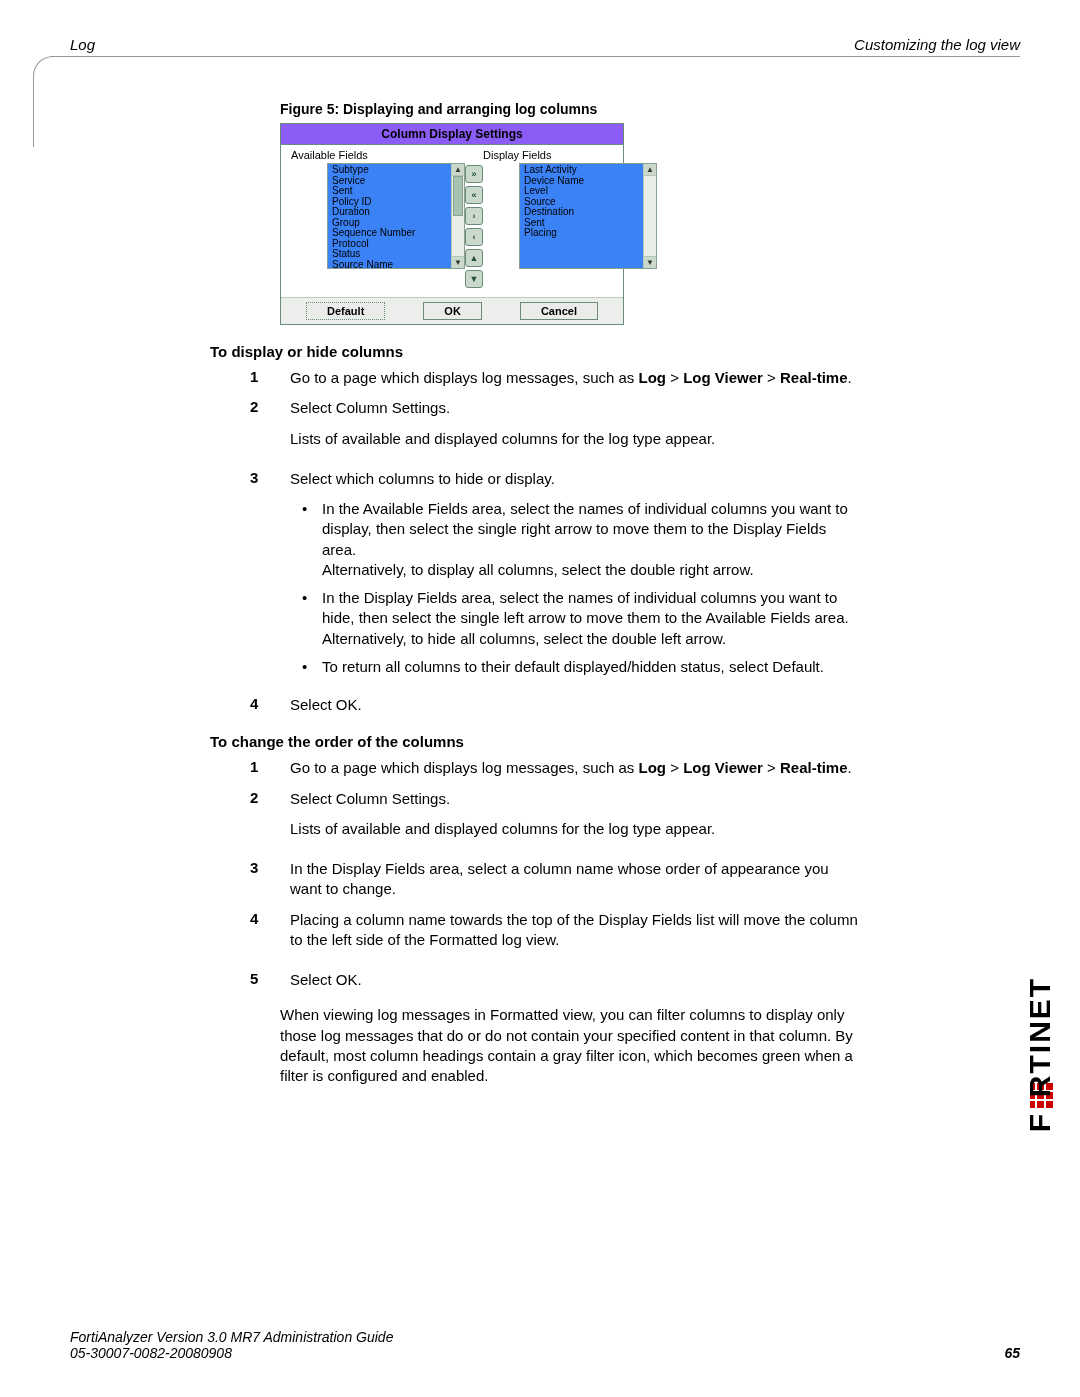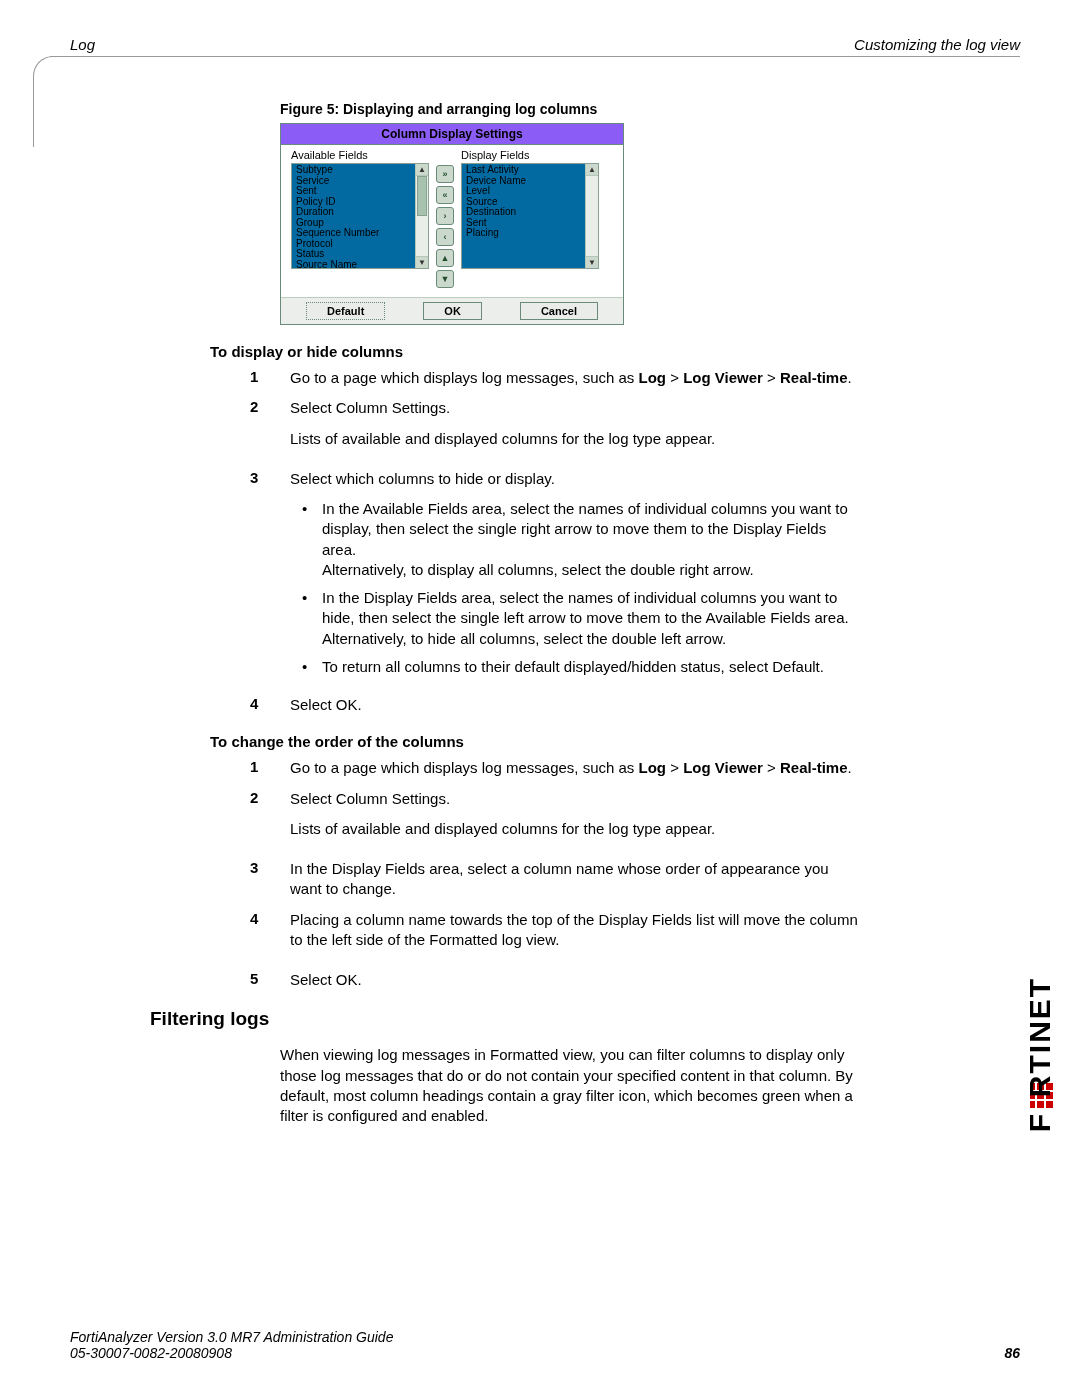--- a/index.html
+++ b/index.html
@@ -81,25 +81,26 @@
   .col {
     display: flex;
     flex-direction: column;
   }
   .col-label {
     font-size: 11px;
     margin-bottom: 2px;
   }
   .listbox {
     border: 1px solid #8aa090;
-    background: #0369a1;
+    background: #3b82f6;
     width: 136px;
     height: 104px;
     position: relative;
     display: flex;
+    margin-left: 36px;
   }
   .list-items {
     padding: 1px 4px;
     font-size: 10px;
     line-height: 1.05;
     flex: 1 1 auto;
     overflow: hidden;
   }
   .scrollbar {
     width: 12px;
@@ -368,21 +369,20 @@
         <span class="step-body">
           <p>Placing a column name towards the top of the Display Fields list will move the column to the left side of the Formatted log view.</p>
         </span>
       </li>
       <li>
         <span class="step-num">5</span>
         <span class="step-body">Select OK.</span>
       </li>
     </ol>
 
-    <div class="h2">Filtering logs</div>
     <p class="para">When viewing log messages in Formatted view, you can filter columns to display only those log messages that do or do not contain your specified content in that column. By default, most column headings contain a gray filter icon, which becomes green when a filter is configured and enabled.</p>
 
   </div>
 
   <div class="brand">
     <svg viewBox="0 0 40 290">
       <g transform="translate(20,145) rotate(-90)">
         <text x="0" y="0" text-anchor="middle" font-family="Arial" font-weight="900" font-size="30" letter-spacing="2" fill="#000">F</text>
         <g transform="translate(14,-22)">
           <rect x="0" y="0" width="7" height="7" fill="#c00"></rect>
@@ -397,17 +397,17 @@
         </g>
         <text x="85" y="0" text-anchor="middle" font-family="Arial" font-weight="900" font-size="30" letter-spacing="2" fill="#000">RTINET</text>
       </g>
     </svg>
   </div>
 
   <div class="footer">
     <div>FortiAnalyzer Version 3.0 MR7 Administration Guide</div>
     <div>
       <span>05-30007-0082-20080908</span>
-      <span class="pg">86</span>
+      <span class="pg">65</span>
     </div>
   </div>
 
 </div>
 
 </body></html>

